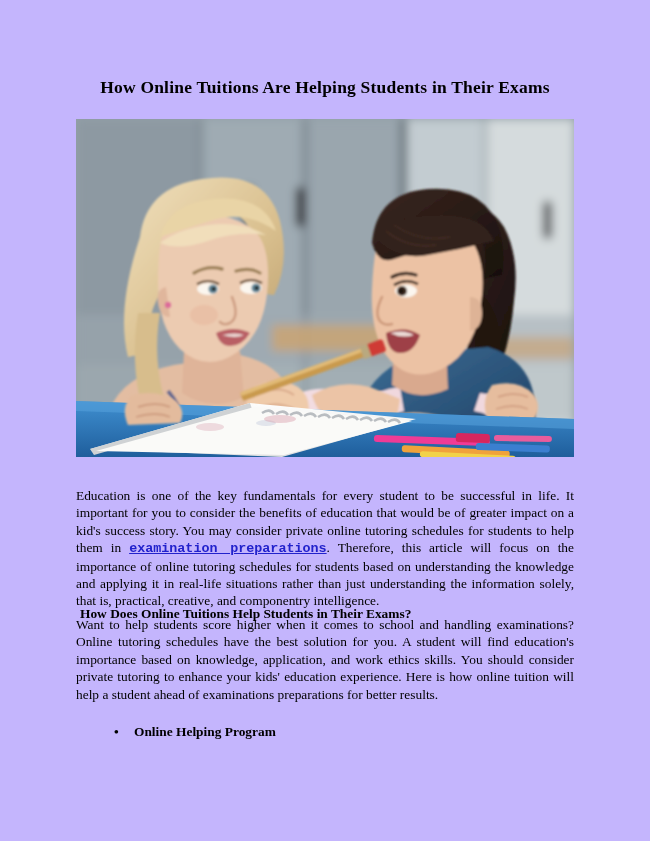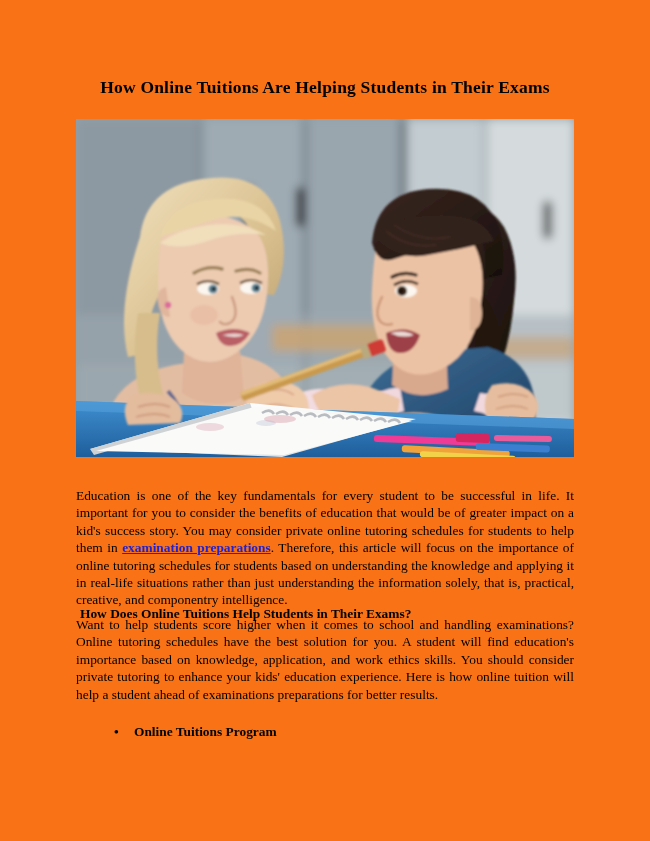--- a/index.html
+++ b/index.html
@@ -13,21 +13,21 @@
     position: relative;
     overflow: hidden;
     font-family: "Liberation Serif", "DejaVu Serif", serif;
     color: #000000;
   }
   .page {
     position: absolute;
     left: 0; top: 0;
     width: 650px;
     height: 841px;
-    background: #f97316;
+    background: #c4b5fd;
   }
   .content {
     position: absolute;
     left: 76px;
     top: 0;
     width: 498px;
   }
 
   
   .doc-title {
@@ -69,20 +69,21 @@
     line-height: 17.4px;
     font-family: "Liberation Serif", "DejaVu Serif", serif;
   }
   .para-1 { top: 487px; }
   .para-2 { top: 616px; }
 
   .inline-link {
     color: #2222cc;
     font-weight: bold;
     text-decoration: underline;
+    font-family: Liberation Mono, monospace;
   }
 
   .sub-heading {
     position: absolute;
     left: 0;
     top: 601px;
     width: 498px;
     margin: 4px;
     font-size: 13.4px;
     line-height: 17.4px;
@@ -345,18 +346,18 @@
 
     <p class="para para-1"><span>Education is one of the key fundamentals for every student to be successful in life. It important for you to consider the benefits of education that would be of greater impact on a kid's success story. You may consider private online tutoring schedules for students to help them in </span><a class="inline-link" href="#">examination preparations</a><span>. Therefore, this article will focus on the importance of online tutoring schedules for students based on understanding the knowledge and applying it in real-life situations rather than just understanding the information solely, that is, practical, creative, and componentry intelligence.</span></p>
 
     <h2 class="sub-heading">How Does Online Tuitions Help Students in Their Exams?</h2>
 
     <p class="para para-2">Want to help students score higher when it comes to school and handling examinations? Online tutoring schedules have the best solution for you. A student will find education's importance based on knowledge, application, and work ethics skills. You should consider private tutoring to enhance your kids' education experience. Here is how online tuition will help a student ahead of examinations preparations for better results.</p>
 
     <ul class="bullet-list">
       <li class="bullet-item">
         <span class="bullet-marker">•</span>
-        <span>Online Tuitions Program</span>
+        <span>Online Helping Program</span>
       </li>
     </ul>
 
   </div>
 </div>
 
 </body></html>

